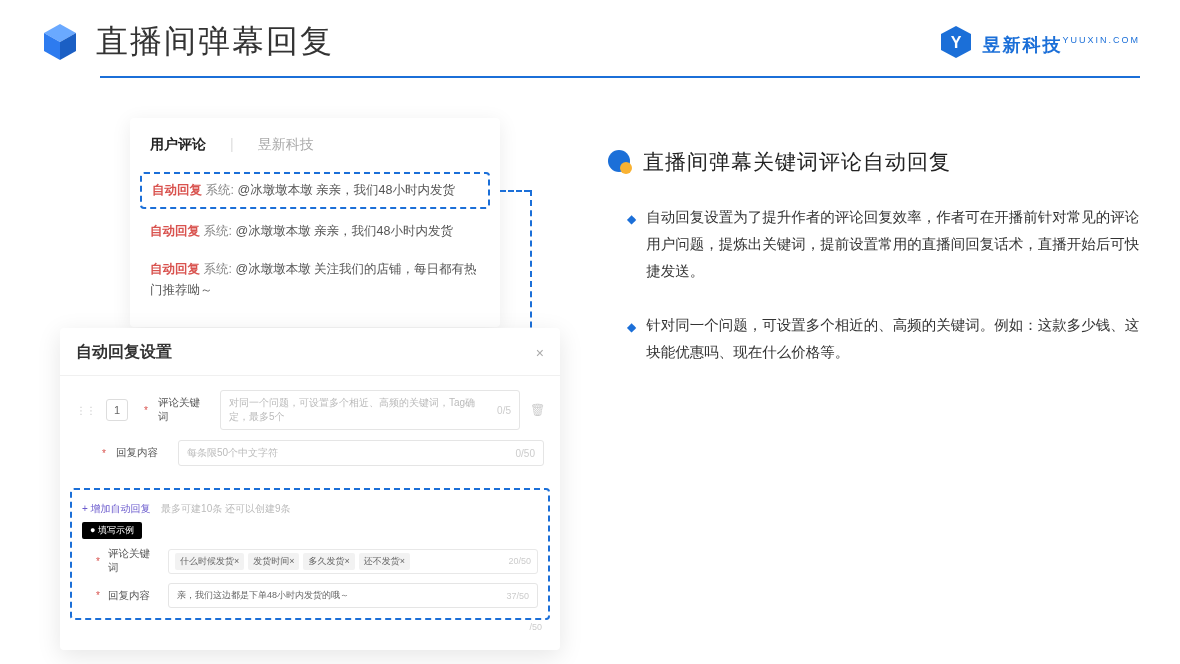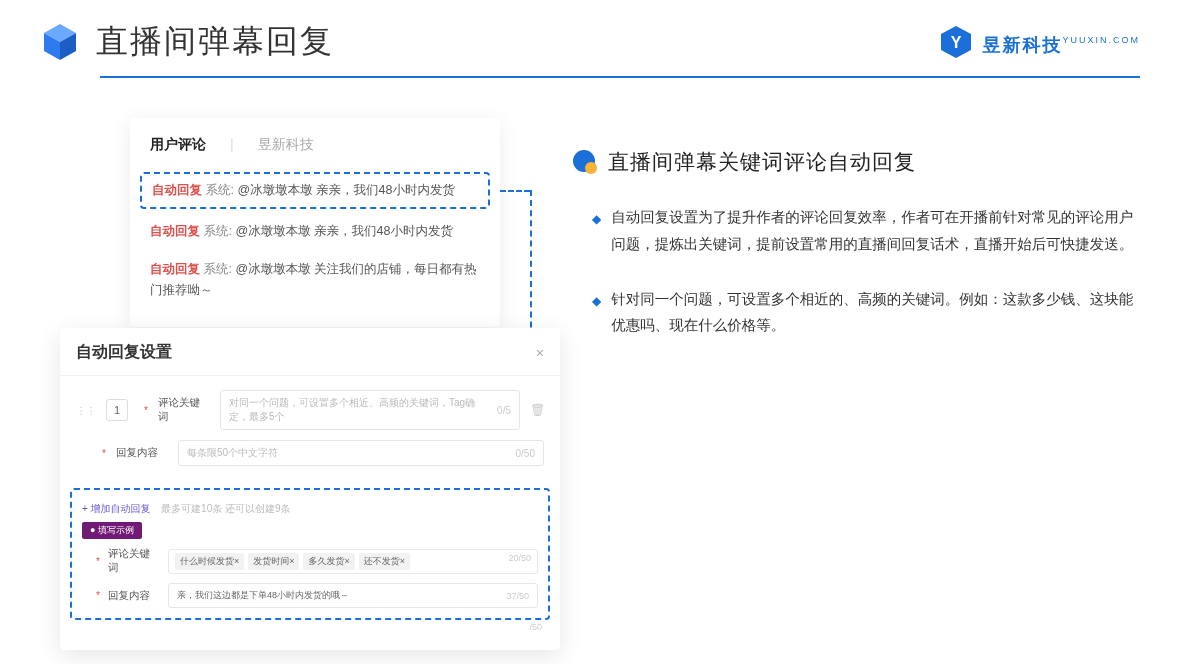--- a/index.html
+++ b/index.html
@@ -10,21 +10,21 @@
 .cube-icon { width: 40px; height: 40px; }
 .page-title { font-size: 32px; font-weight: 500; color: #333; letter-spacing: 2px; }
 .brand { display: flex; align-items: center; gap: 8px; }
 .brand-icon { width: 36px; height: 36px; }
 .brand-text { display: flex; flex-direction: row; line-height: 1.1; margin-top: 8px; }
 .brand-name { font-size: 18px; color: #1b6fd8; font-weight: 600; letter-spacing: 2px; }
 .brand-url { font-size: 9px; color: #1b6fd8; letter-spacing: 2px; }
 
 .divider { margin: 12px 40px 0 100px; height: 2px; background: #1b6fd8; }
 
-.content { display: flex; padding: 40px 40px 0 60px; gap: 12px; }
+.content { display: flex; padding: 40px 40px 0 60px; gap: 47px; }
 .left-col { position: relative; width: 500px; }
 .right-col { flex: 1; padding-top: 30px; }
 
 
 .comments-card { position: absolute; left: 70px; top: 0; width: 370px; background: #fff; box-shadow: 0 4px 20px rgba(0,0,0,0.08); border-radius: 4px; padding: 18px 0; }
 .tabs { display: flex; gap: 24px; padding: 0 20px 14px 20px; font-size: 14px; }
 .tab-active { font-weight: 700; color: #222; }
 .tab-inactive { color: #aaa; }
 .comment-row { padding: 8px 20px; font-size: 12.5px; line-height: 1.7; color: #555; }
 .comment-row.highlighted { border: 2px dashed #1b6fd8; border-radius: 4px; margin: 4px 10px; padding: 6px 10px; position: relative; }
@@ -43,22 +43,22 @@
 .star { color: #d9534f; font-size: 10px; margin-left: 26px; }
 .star.first { margin-left: 6px; }
 .flabel { color: #555; width: 52px; font-size: 10.5px; }
 .finput { flex: 1; border: 1px solid #e5e5e5; border-radius: 3px; padding: 5px 8px; font-size: 10px; color: #bbb; display: flex; align-items: center; justify-content: space-between; gap: 6px; min-height: 24px; }
 .finput .count { color: #ccc; }
 .trash { width: 14px; color: #ccc; font-size: 12px; }
 
 .dashed-block { margin: 6px 10px 0 10px; border: 2px dashed #1b6fd8; border-radius: 4px; padding: 8px 10px 10px 10px; position: relative; }
 .add-link { color: #6a5acd; font-size: 10px; }
 .add-hint { color: #bbb; font-size: 10px; margin-left: 6px; }
-.example-tag { display: inline-block; background: #701a75; color: #fff; font-size: 9px; padding: 2px 8px; border-radius: 2px; margin-top: 6px; }
-.chips { display: flex; gap: 4px; flex: 1; border: 1px solid #e8e8e8; border-radius: 3px; padding: 3px 6px; justify-content: space-between; }
+.example-tag { display: inline-block; background: #000000; color: #fff; font-size: 9px; padding: 2px 8px; border-radius: 2px; margin-top: 6px; }
+.chips { display: flex; gap: 4px; align-items: center; flex: 1; border: 1px solid #e8e8e8; border-radius: 3px; padding: 3px 6px; justify-content: space-between; }
 .chipwrap { display: flex; gap: 4px; }
 .chip { background: #f2f2f2; color: #666; font-size: 9px; padding: 2px 5px; border-radius: 2px; }
 .small-row { display: flex; align-items: center; gap: 8px; margin-top: 8px; font-size: 9.5px; }
 .small-row .star { margin-left: 14px; }
 
 
 .connector-h { position: absolute; border-top: 2px dashed #1b6fd8; }
 .connector-v { position: absolute; border-left: 2px dashed #1b6fd8; }
 
 

